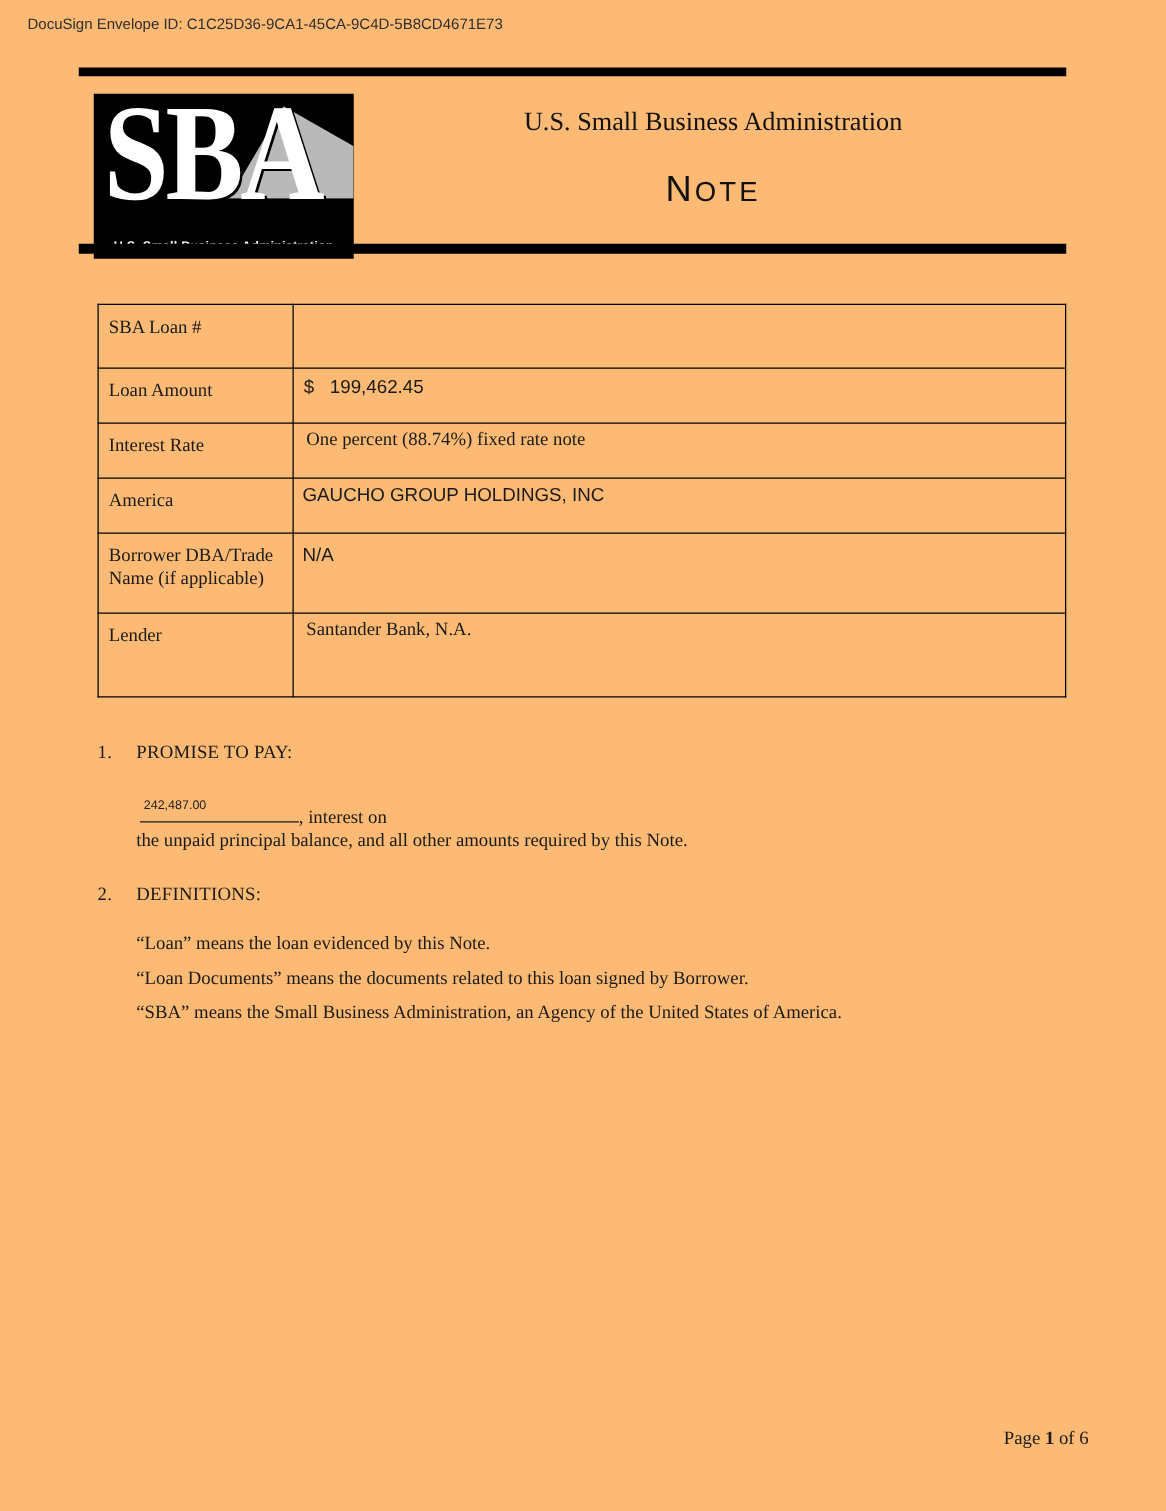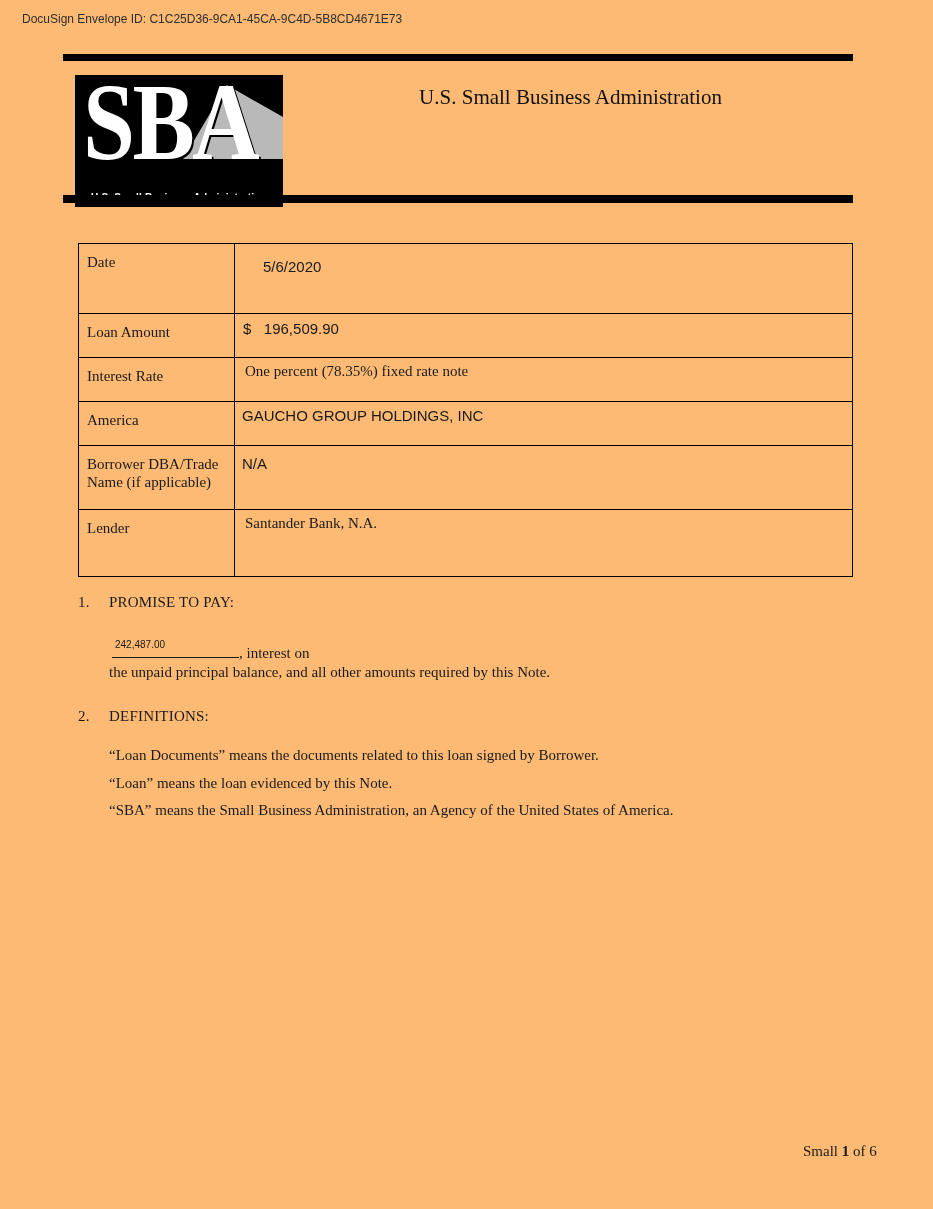--- a/index.html
+++ b/index.html
@@ -196,41 +196,42 @@
   <div class="rule rule-top"></div>
 
   <div class="logo">
     <div class="logo-swoosh"></div>
     <div class="logo-text">SBA</div>
     <div class="logo-caption">U.S. Small Business Administration</div>
   </div>
 
   <div class="header-right">
     <div class="agency-title">U.S. Small Business Administration</div>
+    <div class="doc-title"><span class="doc-title-first">N</span><span class="doc-title-rest">OTE</span></div>
   </div>
 
   <div class="rule rule-mid"></div>
 
   <table class="loan-table">
     <colgroup>
         <col class="c-label">
         <col>
       </colgroup>
     <tbody>
-    <tr class="r-date">
-      <td class="lbl">Date</td>
-      <td class="val val-sans v-date">5/6/2020</td>
+        <tr class="r-sba">
+      <td class="lbl">SBA Loan #</td>
+      <td class="val val-sans"></td>
     </tr>
     <tr class="r-amt">
       <td class="lbl">Loan Amount</td>
-      <td class="val val-sans v-amt">$   196,509.90</td>
+      <td class="val val-sans v-amt">$   199,462.45</td>
     </tr>
     <tr class="r-int">
       <td class="lbl">Interest Rate</td>
-      <td class="val val-serif v-int">One percent (78.35%) fixed rate note</td>
+      <td class="val val-serif v-int">One percent (88.74%) fixed rate note</td>
     </tr>
     <tr class="r-bor">
       <td class="lbl">America</td>
       <td class="val val-sans v-bor">GAUCHO GROUP HOLDINGS, INC</td>
     </tr>
     <tr class="r-dba">
       <td class="lbl">Borrower DBA/Trade Name (if applicable)</td>
       <td class="val val-sans v-dba">N/A</td>
     </tr>
     <tr class="r-len">
@@ -247,25 +248,25 @@
   <div class="para">
     <div class="para-line1"><span class="amount-blank"><span class="amount-filled">242,487.00</span></span><span>, interest on</span></div>
     <div class="para-line2">the unpaid principal balance, and all other amounts required by this Note.</div>
   </div>
 
   <div class="section-heading sec2">
     <span class="sec-num">2.</span><span class="sec-title">DEFINITIONS:</span>
   </div>
 
   <div class="definitions">
+    <div class="def-item">“Loan” means the loan evidenced by this Note.</div>
     <div class="def-item">“Loan Documents” means the documents related to this loan signed by Borrower.</div>
-    <div class="def-item">“Loan” means the loan evidenced by this Note.</div>
     <div class="def-item">“SBA” means the Small Business Administration, an Agency of the United States of America.</div>
   </div>
 
   <div class="page-footer">
-    <span>Small</span>
+    <span>Page</span>
     <span class="pg-num">1</span>
     <span>of</span>
     <span>6</span>
   </div>
 
 </div>
 
 </body></html>

